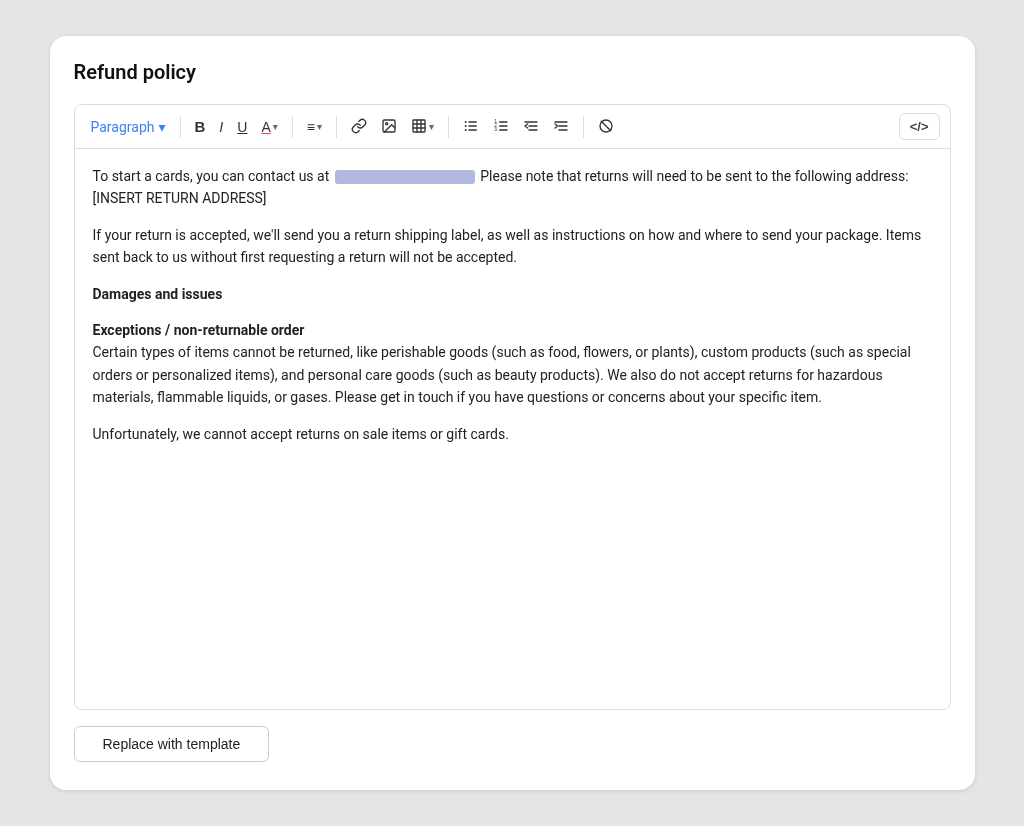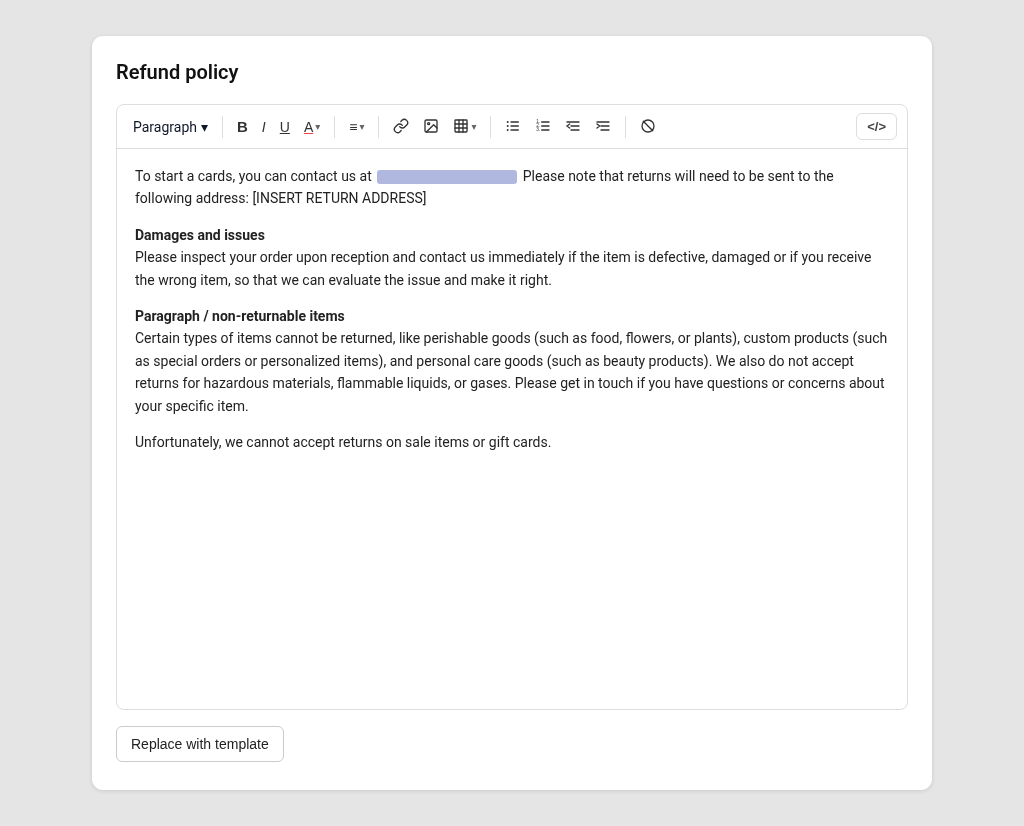--- a/index.html
+++ b/index.html
@@ -7,23 +7,23 @@
       background: #e5e5e5;
       font-family: -apple-system, BlinkMacSystemFont, 'Segoe UI', Roboto, sans-serif;
       display: flex;
       justify-content: center;
       align-items: center;
       min-height: 826px;
       width: 1024px;
     }
     .card {
       background: #ffffff;
-      border-radius: 11px;
+      border-radius: 16px;
       box-shadow: 0 1px 4px rgba(0,0,0,0.12);
-      width: 840px;
+      width: 925px;
       padding: 24px;
     }
     .card-title {
       font-size: 20px;
       font-weight: 600;
       color: #111;
       margin-bottom: 20px;
     }
     .editor-wrapper {
       border: 1px solid #ddd;
@@ -62,21 +62,21 @@
       font-size: 10px;
       color: #666;
     }
     .paragraph-select {
       background: none;
       border: none;
       cursor: pointer;
       padding: 4px 6px;
       border-radius: 4px;
       font-size: 14px;
-      color: #0f172a;
+      color: #3b82f6;
       display: flex;
       align-items: center;
       gap: 4px;
     }
     .toolbar-btn.bold { font-weight: 700; font-size: 15px; }
     .toolbar-btn.italic { font-style: italic; }
     .toolbar-btn.underline { text-decoration: underline; }
     .code-btn {
       margin-left: auto;
       border: 1px solid #ddd;
@@ -125,21 +125,21 @@
       vertical-align: middle;
       margin: 0 2px;
     }
     .bottom-bar {
       padding: 16px 0 4px 0;
     }
     .replace-btn {
       background: #fff;
       border: 1px solid #ccc;
       border-radius: 6px;
-      padding: 9px 14px;
+      padding: 9px 28px;
       font-size: 14px;
       font-weight: 500;
       color: #222;
       cursor: pointer;
     }
   </style>
 </head>
 <body>
 
 <div class="card">
@@ -262,26 +262,26 @@
 
       <button class="code-btn">&lt;/&gt;</button>
     </div>
 
     <div class="editor-content">
       <p>
         <span>To start a cards, you can contact us at</span>
         <span class="blurred-link"></span>
         <span>Please note that returns will need to be sent to the following address: [INSERT RETURN ADDRESS]</span>
       </p>
+      <p>If your return is accepted, we'll send you a return shipping label, as well as instructions on how and where to send your package. Items sent back to us without first requesting a return will not be accepted.</p>
       <p>
         <span class="section-heading">Damages and issues</span><br>
-        <span>Please inspect your order upon reception and contact us immediately if the item is defective, damaged or if you receive the wrong item, so that we can evaluate the issue and make it right.</span>
       </p>
       <p>
-        <span class="section-heading">Paragraph / non-returnable items</span><br>
+        <span class="section-heading">Exceptions / non-returnable order</span><br>
         <span>Certain types of items cannot be returned, like perishable goods (such as food, flowers, or plants), custom products (such as special orders or personalized items), and personal care goods (such as beauty products). We also do not accept returns for hazardous materials, flammable liquids, or gases. Please get in touch if you have questions or concerns about your specific item.</span>
       </p>
       <p>Unfortunately, we cannot accept returns on sale items or gift cards.</p>
     </div>
   </div>
 
   <div class="bottom-bar">
     <button class="replace-btn">Replace with template</button>
   </div>
 </div>

